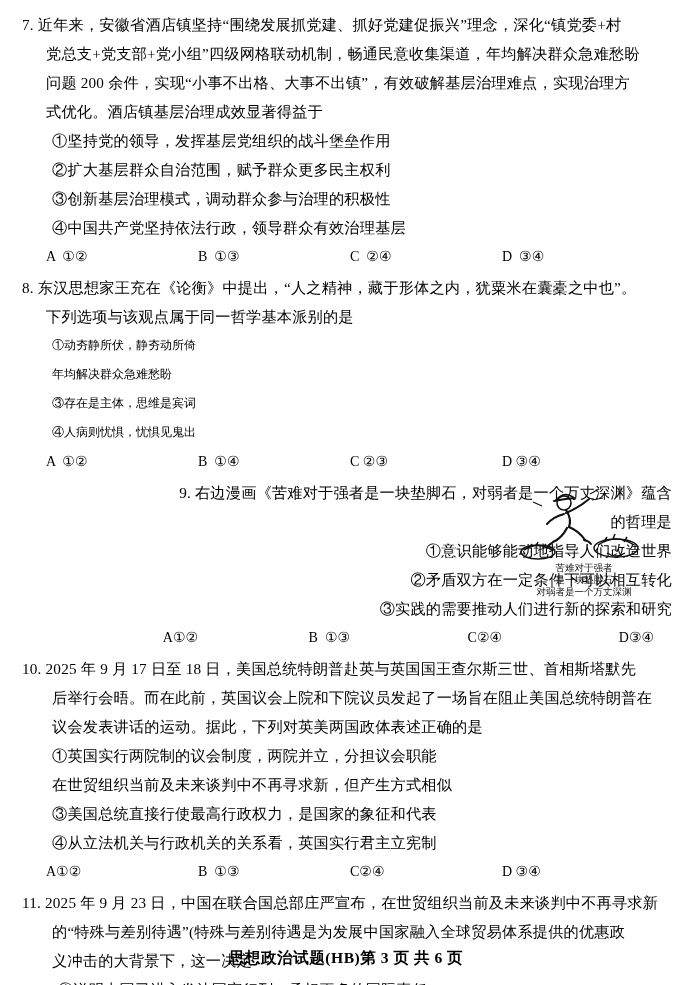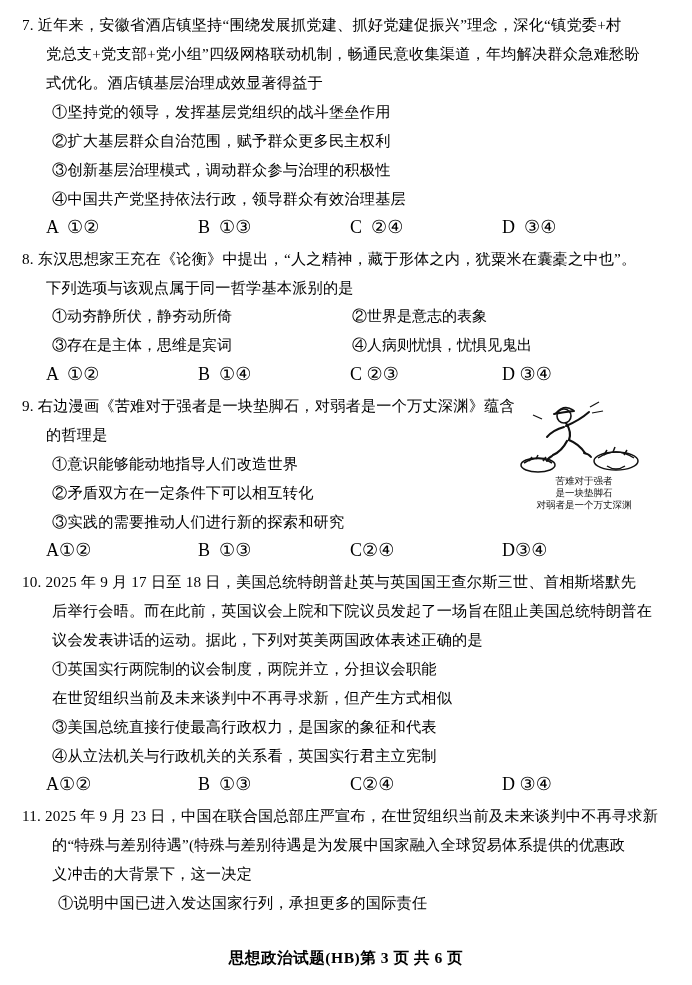--- a/index.html
+++ b/index.html
@@ -38,45 +38,46 @@
     white-space: pre-wrap;
   }
   .indent-0 { padding-left: 0; }
   .indent-1 { padding-left: 24px; }
   .indent-2 { padding-left: 30px; }
   .indent-3 { padding-left: 36px; }
 
   
   .opts2 {
     display: flex;
-    font-size: 15px;
+    font-size: 12px;
     line-height: 29px;
     padding-left: 30px;
+    flex-direction: column;
   }
   .opts2 > div:nth-child(1) { width: 300px; }
   .opts2 > div:nth-child(2) { width: 300px; }
 
   .answers {
     display: flex;
-    font-size: 18px;
+    font-size: 14px;
     line-height: 29px;
     padding-left: 24px;
   }
   .answers > div { width: 152px; }
 
   .comic {
     position: absolute;
     right: 10px;
     top: 8px;
     width: 150px;
     height: 120px;
   }
   .comic svg { display: block; }
 
-  .q9wrap { position: relative; }
+  .q9wrap { position: relative; text-align: right; }
 
   .footer {
     position: absolute;
     left: 0;
     right: 0;
     bottom: 16px;
     text-align: center;
     font-size: 15.6px;
     font-weight: bold;
     letter-spacing: 0.5px;
@@ -86,39 +87,40 @@
 </style>
 </head>
 <body>
 
 <div class="page">
   <div class="content">
 
     <div class="q">
       <div class="qline indent-0">7. 近年来，安徽省酒店镇坚持“围绕发展抓党建、抓好党建促振兴”理念，深化“镇党委+村</div>
       <div class="qline indent-1">党总支+党支部+党小组”四级网格联动机制，畅通民意收集渠道，年均解决群众急难愁盼</div>
+      <div class="qline indent-1">问题 200 余件，实现“小事不出格、大事不出镇”，有效破解基层治理难点，实现治理方</div>
       <div class="qline indent-1">式优化。酒店镇基层治理成效显著得益于</div>
       <div class="qline indent-2">①坚持党的领导，发挥基层党组织的战斗堡垒作用</div>
       <div class="qline indent-2">②扩大基层群众自治范围，赋予群众更多民主权利</div>
       <div class="qline indent-2">③创新基层治理模式，调动群众参与治理的积极性</div>
       <div class="qline indent-2">④中国共产党坚持依法行政，领导群众有效治理基层</div>
       <div class="answers">
         <div class="nowrap">A  ①②</div>
         <div class="nowrap">B  ①③</div>
         <div class="nowrap">C  ②④</div>
         <div class="nowrap">D  ③④</div>
       </div>
     </div>
 
     <div class="q">
       <div class="qline indent-0">8. 东汉思想家王充在《论衡》中提出，“人之精神，藏于形体之内，犹粟米在囊橐之中也”。</div>
       <div class="qline indent-1">下列选项与该观点属于同一哲学基本派别的是</div>
       <div class="opts2">
         <div>①动夯静所伏，静夯动所倚</div>
-        <div>②世界是意志的表象</div>
+        <div>年均解决群众急难愁盼</div>
       </div>
       <div class="opts2">
         <div>③存在是主体，思维是宾词</div>
         <div>④人病则忧惧，忧惧见鬼出</div>
       </div>
       <div class="answers">
         <div class="nowrap">A  ①②</div>
         <div class="nowrap">B  ①④</div>
         <div class="nowrap">C ②③</div>
         <div class="nowrap">D ③④</div>

